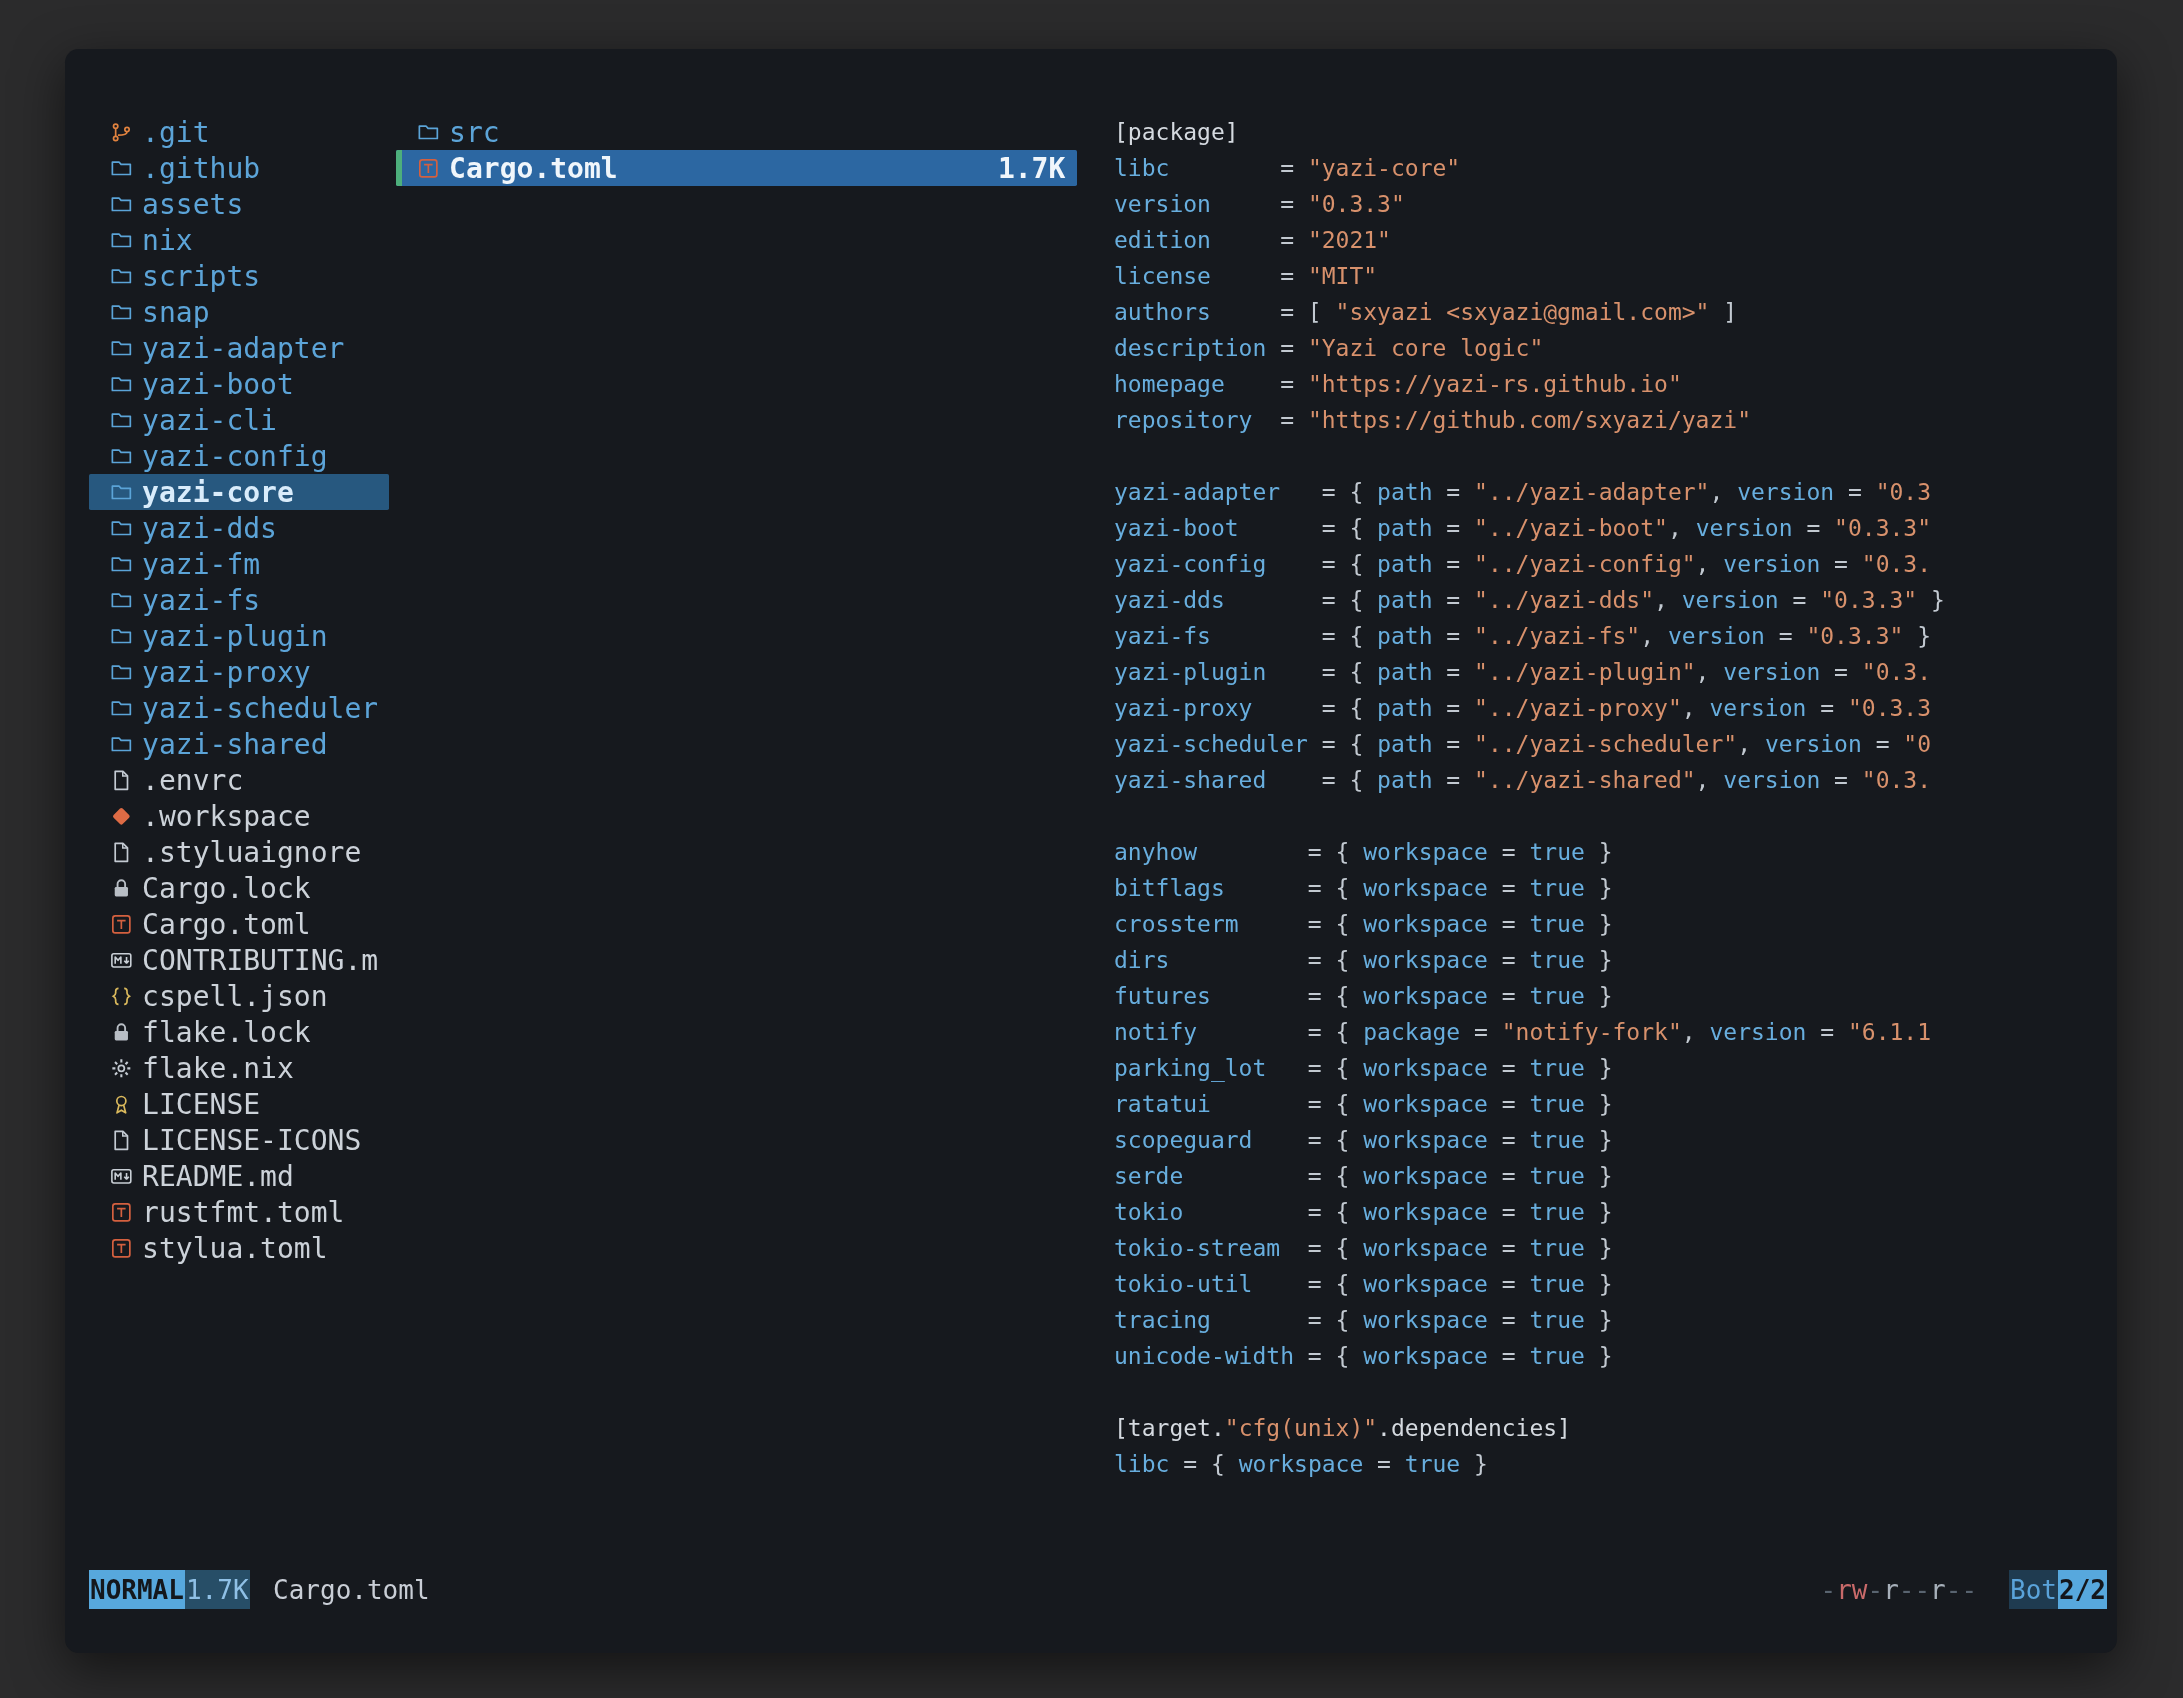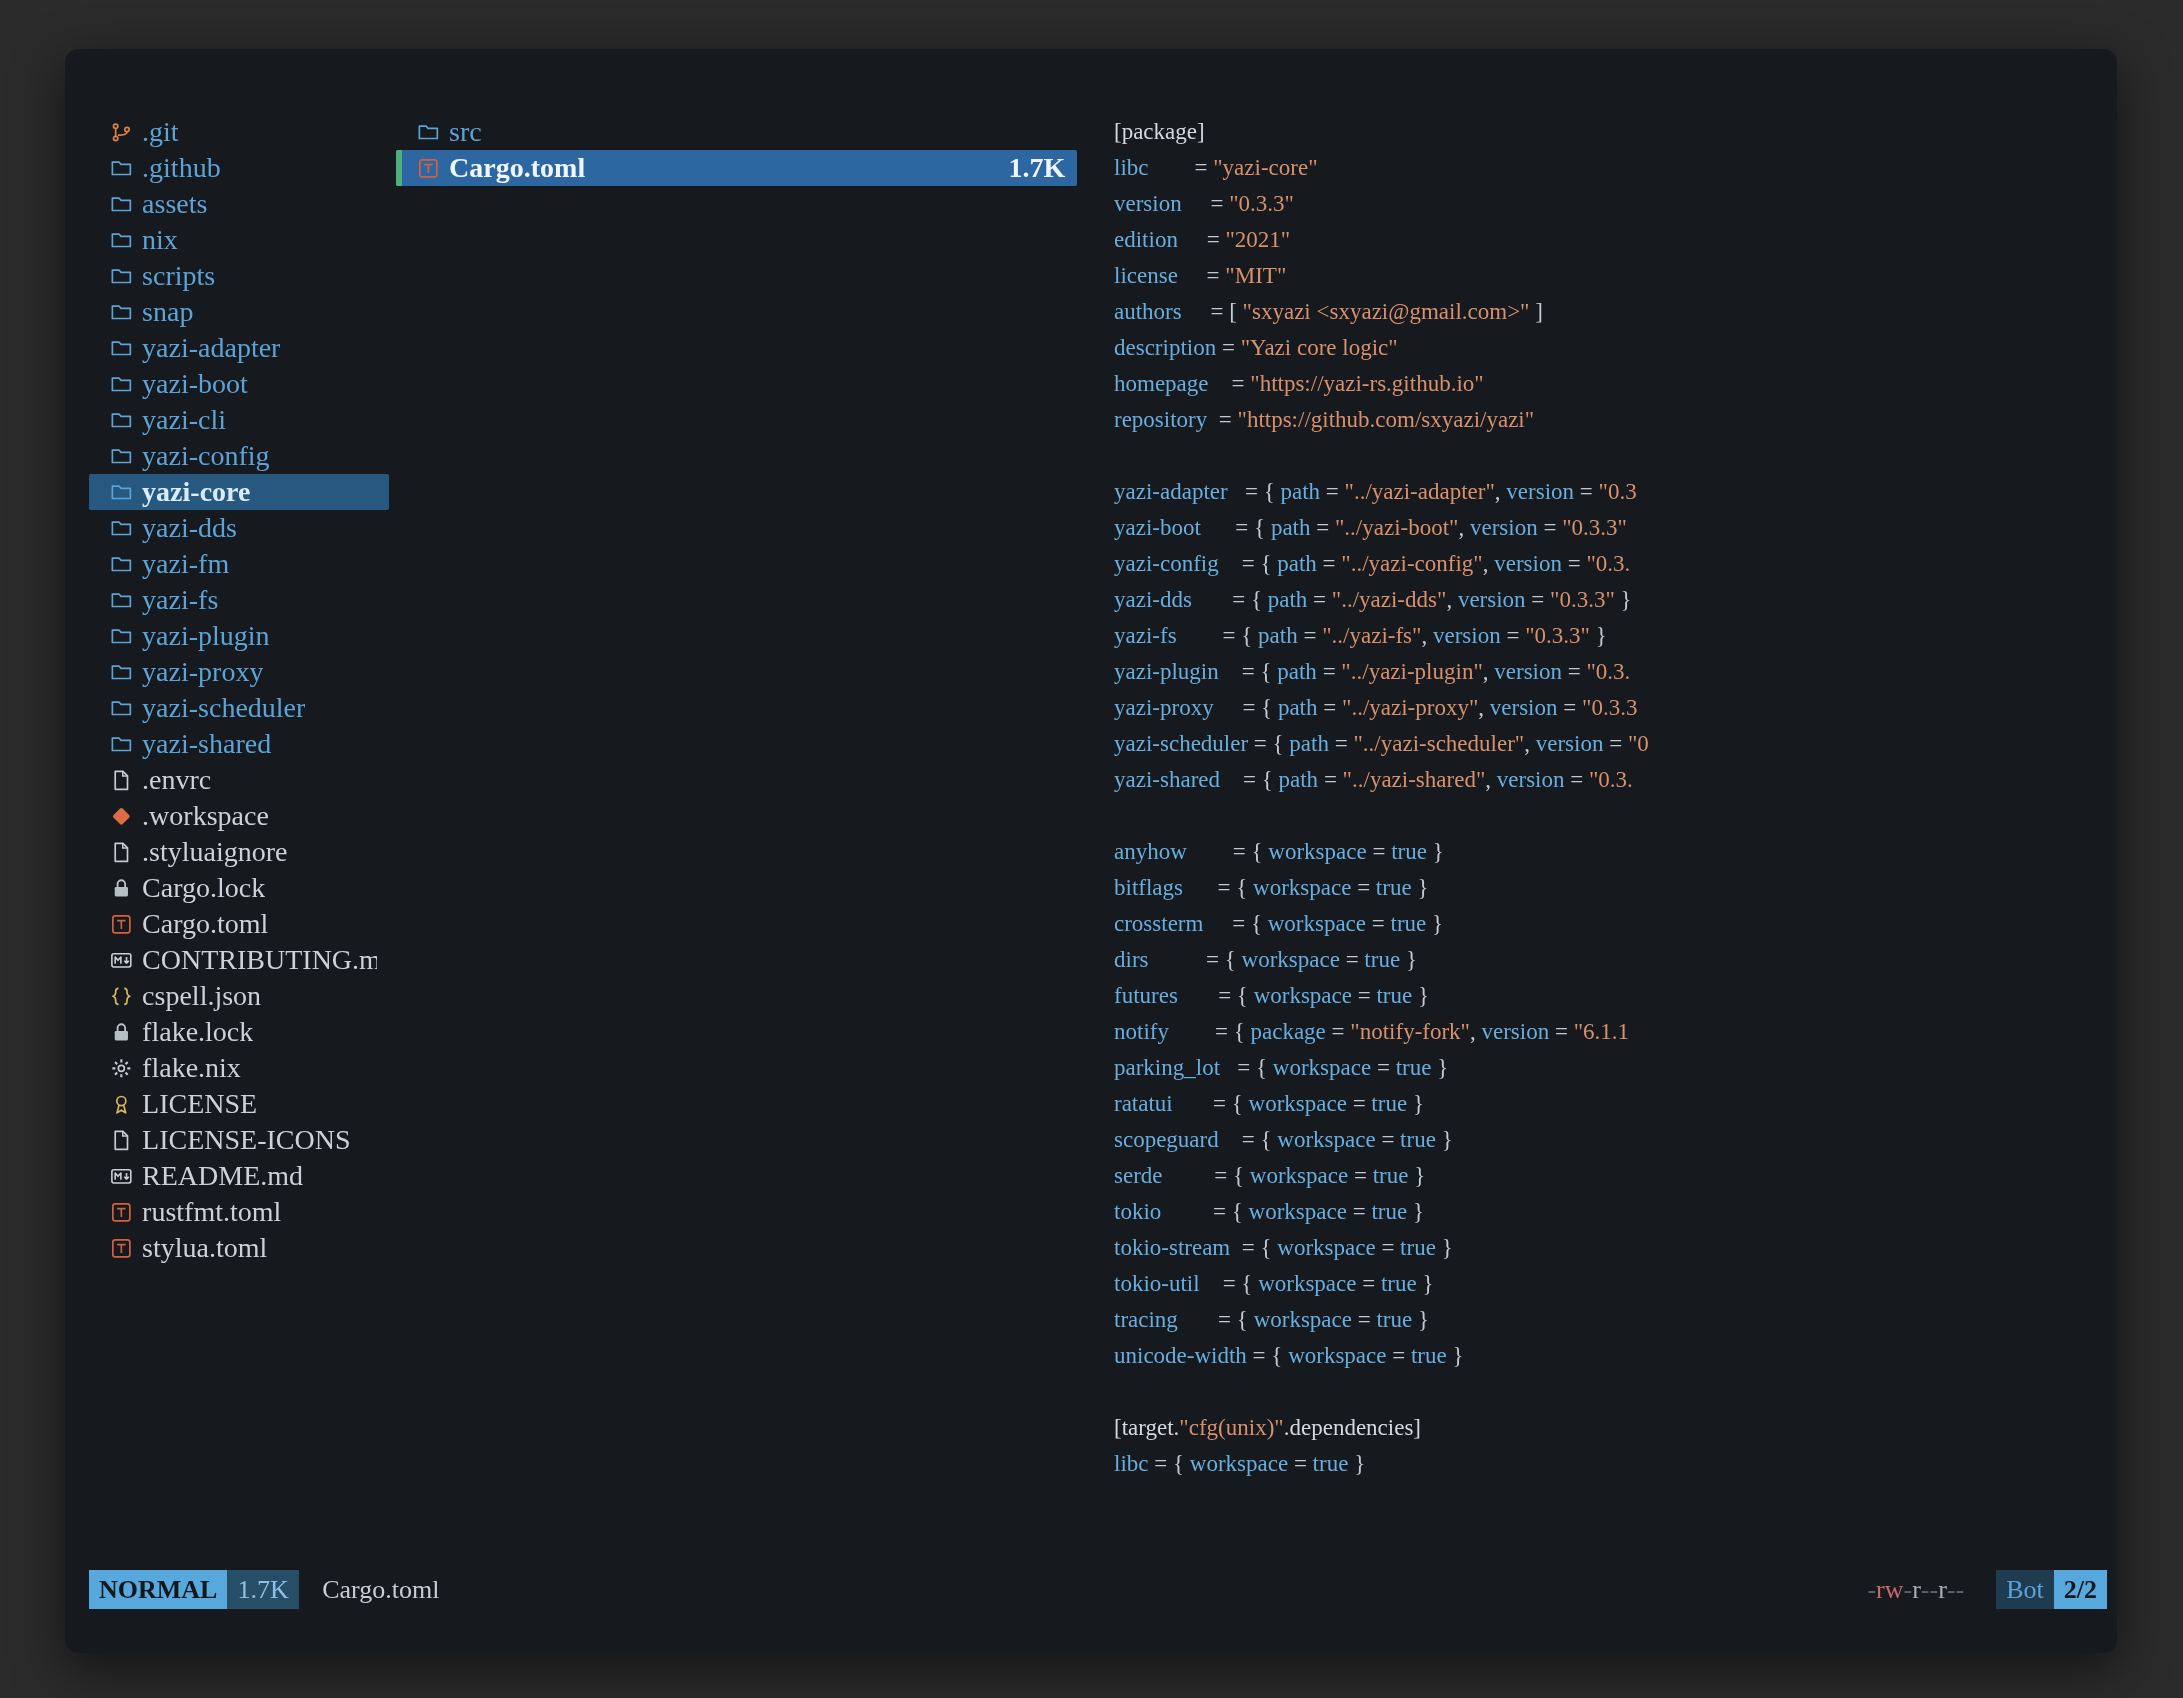--- a/index.html
+++ b/index.html
@@ -1,20 +1,20 @@
 <!DOCTYPE html>
 <html style="font-size:13.4px"><head>
 <meta charset="utf-8">
 <style>
   *{margin:0;padding:0;box-sizing:border-box;}
   html,body{width:2183px;height:1698px;overflow:hidden;background:#2b2b2c;
     font-family:"DejaVu Sans Mono",monospace;}
   .terminal{position:absolute;left:65px;top:49px;width:2052px;height:1604px;
     background:#16191e;border-radius:13.4px;box-shadow:0 15px 50px rgba(0,0,0,.55);
-    overflow:hidden;font-family:Liberation Serif, serif;}
+    overflow:hidden;}
   .pane{position:absolute;top:65px;font-size:28px;color:#ccd2d9;}
   .pane-left{left:24px;width:300px;}
   .pane-mid{left:331px;width:681px;}
   .pane-preview{left:1049px;right:8.4px;bottom:94px;overflow:hidden;}
   .row{height:36px;display:flex;align-items:center;padding:0 11.7px 0 18.5px;
     position:relative;white-space:nowrap;border-radius:1.7px;overflow:hidden;}
   .row .marker{position:absolute;left:0;top:0;bottom:0;width:5.9px;background:#4daf7c;display:none;}
   .row.marked .marker{display:block;}
   .row .icon{display:flex;align-items:center;justify-content:center;width:27px;flex:none;margin-right:7.6px;}
   .row .icon svg{width:22.7px;height:22.7px;}
@@ -46,21 +46,21 @@
   .tk-s{color:#d8916c}
   .tk-b{color:#68aede}
   .tk-c{color:#8fae56}
   .tk-dim{color:#596470}
   .tk-red{color:#c96a6a}
   .tk-lt{color:#a7b0ba}
   
   .statusbar{position:absolute;left:24px;right:10px;bottom:44px;height:39px;
     display:flex;align-items:center;justify-content:space-between;font-size:26px;}
   .sb-left,.sb-right{display:flex;align-items:stretch;height:100%;}
-  .badge{display:flex;align-items:center;padding:0 10px;}
+  .badge{display:flex;align-items:center;padding:0 1px;}
   .badge.mode{background:#57a8dd;color:#14171c;font-weight:bold;}
   .badge.size{background:#274e67;color:#8fc0e6;}
   .sb-filename{display:flex;align-items:center;margin-left:23.5px;color:#c9ced6;}
   .sb-perms{display:flex;align-items:center;margin-right:32px;}
   .badge.pos{background:#1f3b50;color:#5aa3da;}
   .badge.counter{background:#57a8dd;color:#14171c;font-weight:bold;}
 </style>
 </head>
 <body>
 

